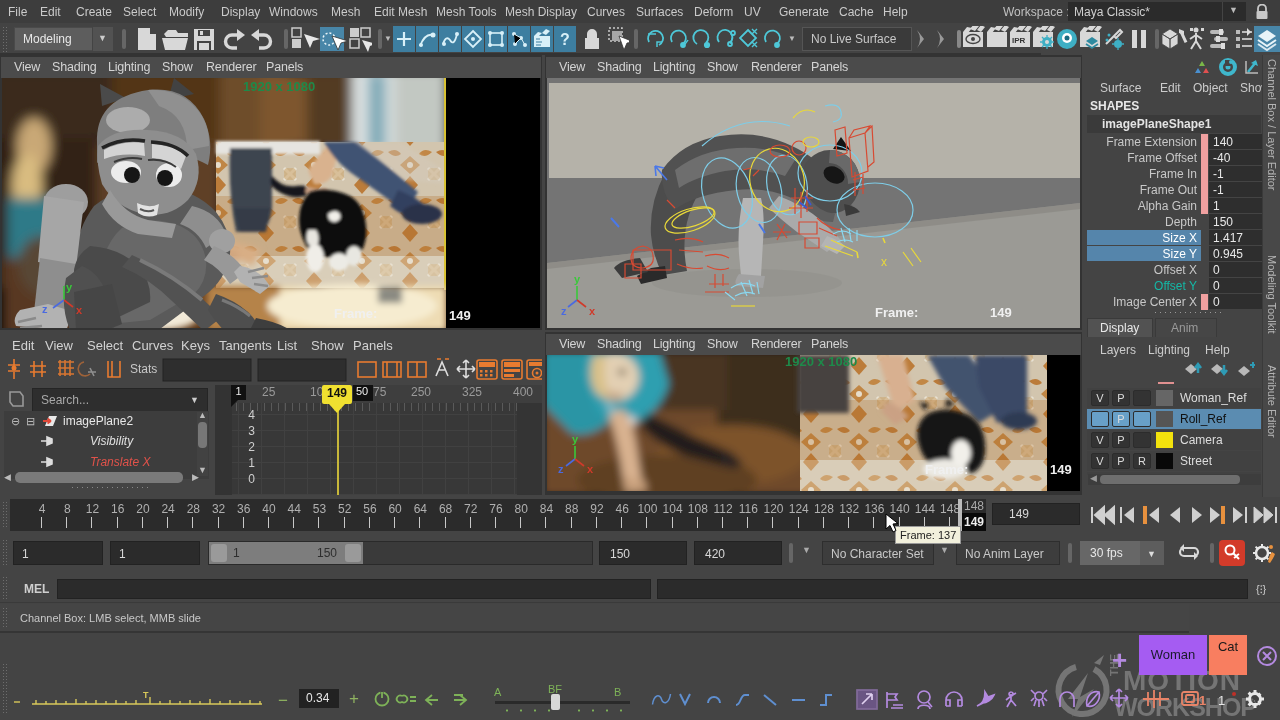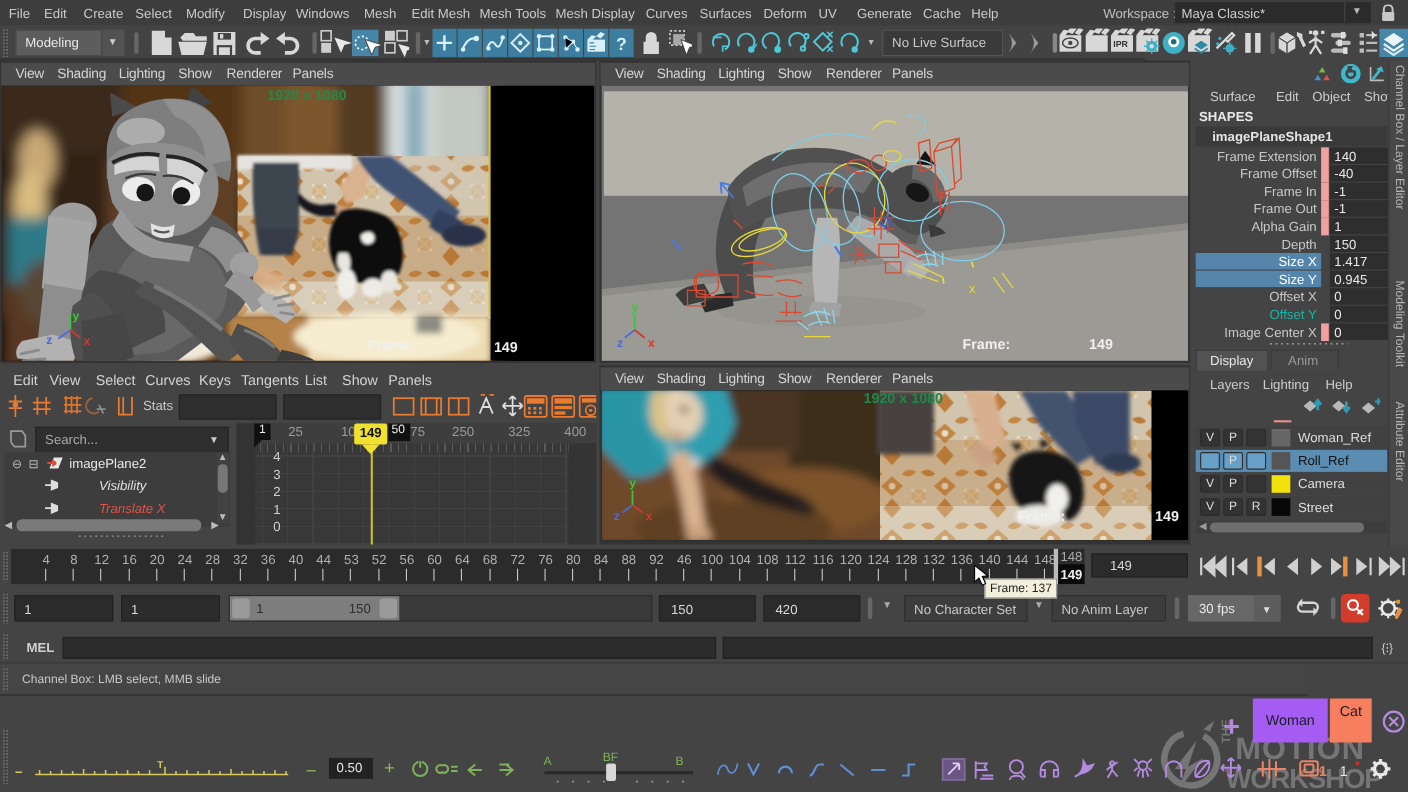--- a/index.html
+++ b/index.html
@@ -1080,21 +1080,21 @@
 <svg class="ab" style="left:10px;top:55px" width="260" height="26" viewBox="0 0 260 26">
 <g stroke="#d8c85a" stroke-width="1.4" fill="none">
 <path d="M4 14 h6"></path>
         <path d="M22 16 h230"></path>
 <path d="M26 16 v-4 M36 16 v-3 M46 16 v-4 M56 16 v-3 M66 16 v-5 M76 16 v-3 M86 16 v-4 M96 16 v-3 M106 16 v-4 M116 16 v-3 M126 16 v-4 M140 16 v-7 M150 16 v-3 M160 16 v-4 M170 16 v-3 M180 16 v-4 M190 16 v-3 M200 16 v-5 M210 16 v-3 M220 16 v-4 M230 16 v-3 M240 16 v-4 M250 16 v-3"></path>
 </g>
 <text x="133" y="10" fill="#d8c85a" font-size="9" font-weight="bold">T</text>
 </svg>
 
 <span class="ab" style="left:278px;top:58px;color:#8fb360;font-size:17px">−</span>
-<div class="ab" style="left:299px;top:56px;width:40px;height:19px;background:#222;color:#e8e8e8;font-size:12px;padding:2px 0 0 7px">0.50</div>
+<div class="ab" style="left:299px;top:56px;width:40px;height:19px;background:#222;color:#e8e8e8;font-size:12px;padding:2px 0 0 7px">0.34</div>
 <span class="ab" style="left:349px;top:56px;color:#8fb360;font-size:17px">+</span>
 <svg class="ab" style="left:374px;top:56px" width="110" height="20" viewBox="0 0 110 20">
 <g stroke="#7eb258" stroke-width="1.8" fill="none">
 <circle cx="8" cy="10" r="6.5"></circle>
         <path d="M8 2 v6" stroke="#444" stroke-width="3"></path>
         <path d="M8 3 v6"></path>
 <path d="M28 7 a3.5 3.5 0 1 0 0 6 a3.5 3.5 0 1 0 0 -6 M36 8 h6 M36 12 h6"></path>
 <path d="M58 6 l-6 5 l6 5 M52 11 h12"></path>
 <path d="M86 6 l6 5 l-6 5 M80 11 h12 M80 6 h9"></path>
 </g>

